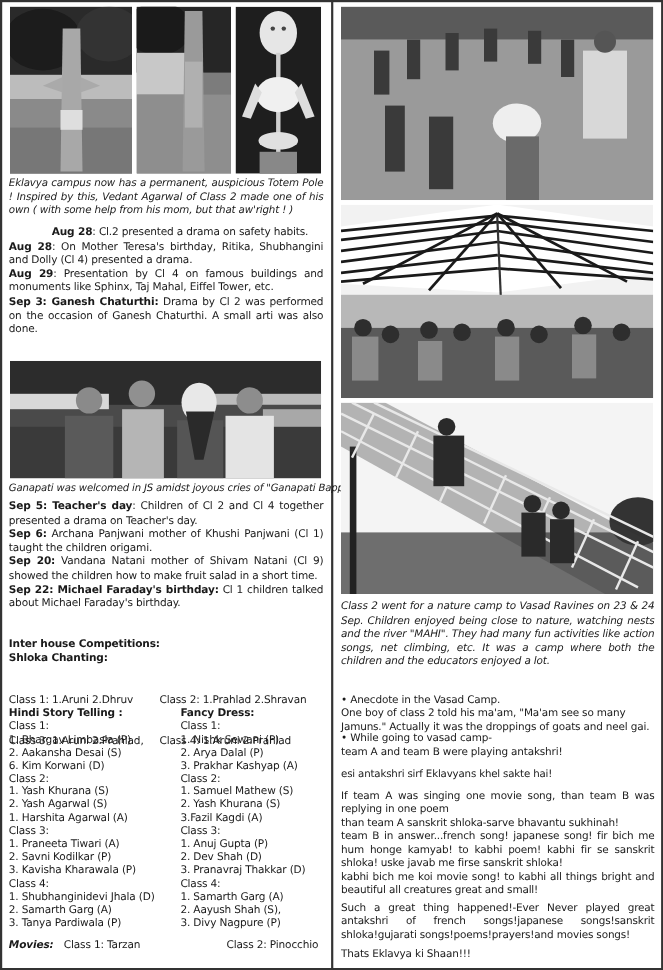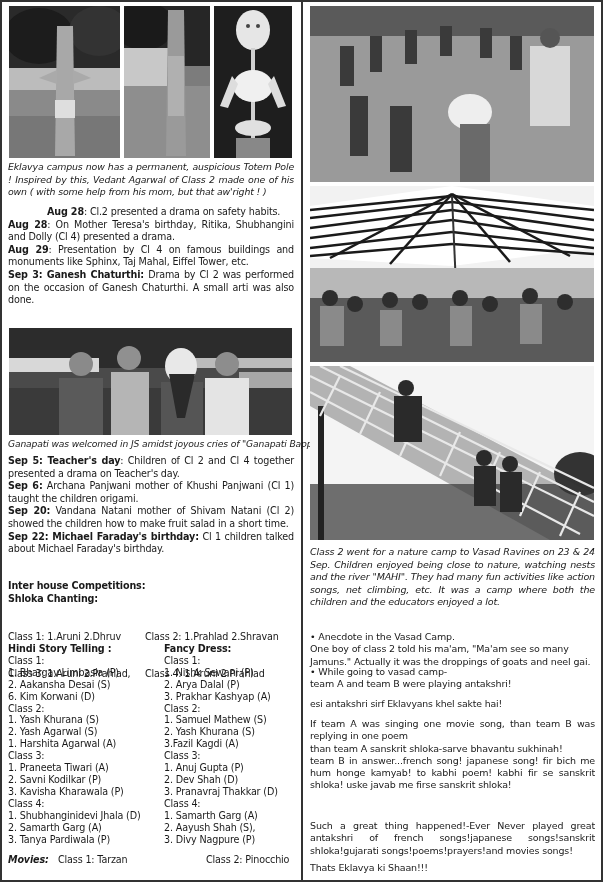--- a/index.html
+++ b/index.html
@@ -103,21 +103,21 @@
       <circle cx="218" cy="36" r="12" fill="#8d8d8d"></circle>
       <rect x="196" y="50" width="44" height="57" fill="#e4e4e4"></rect>
     </svg>
   </div>
 
   <div class="text it" style="left:0; top:438px; width:290px; font-size:9.2px; line-height:12px; white-space:nowrap;">Ganapati was welcomed in JS amidst joyous cries of "Ganapati Bappa.."</div>
 
   <div class="text justify" style="left:0; top:455px; width:286px; font-size:9.6px; line-height:12.6px;">
     <p class="para"><span class="b">Sep 5: Teacher's day</span><span>: Children of Cl 2 and Cl 4 together presented a drama on Teacher's day.</span></p>
     <p class="para"><span class="b">Sep 6:</span><span> Archana Panjwani mother of Khushi Panjwani (Cl 1) taught the children origami.</span></p>
-    <p class="para"><span class="b">Sep 20:</span><span> Vandana Natani mother of Shivam Natani (Cl 2) showed the children how to make fruit salad in a short time.</span></p>
+    <p class="para"><span class="b">Sep 20:</span><span> Vandana Natani mother of Shivam Natani (Cl 9) showed the children how to make fruit salad in a short time.</span></p>
     <p class="para"><span class="b">Sep 22: Michael Faraday's birthday:</span><span> Cl 1 children talked about Michael Faraday's birthday.</span></p>
   </div>
 
   <div class="text b" style="left:0; top:580px; width:286px;">Inter house Competitions:</div>
   <div class="text b" style="left:0; top:593px; width:286px;">Shloka Chanting:</div>
   <div class="text" style="left:0; top:606px; width:290px; white-space:pre;">
     <div class="inline-row">
         <span style="width:137px;">Class 1:  1.Aruni  2.Dhruv</span>
         <span>Class 2: 1.Prahlad  2.Shravan</span>
       </div>
@@ -286,18 +286,19 @@
     <div>• While going to vasad camp-</div>
     <div>team A and team B were playing antakshri!</div>
   </div>
 
   <div class="text" style="left:0; top:698px; width:285px; font-size:9.3px; line-height:12.3px;">esi antakshri sirf Eklavyans khel sakte hai!</div>
 
   <div class="text justify" style="left:0; top:718px; width:285px; font-size:9.5px; line-height:12.3px;">
     <div>If team A was singing one movie song, than team B was replying in one poem</div>
     <div>than team A sanskrit shloka-sarve bhavantu sukhinah!</div>
     <div>team B in answer...french song! japanese song! fir bich me hum honge kamyab! to kabhi poem! kabhi fir se sanskrit shloka! uske javab me firse sanskrit shloka!</div>
+    <div>kabhi bich me koi movie song! to kabhi all things bright and beautiful all creatures great and small!</div>
   </div>
 
   <div class="text justify" style="left:0; top:820px; width:285px; font-size:9.5px; line-height:12.3px;">Such a great thing happened!-Ever Never played great antakshri of french songs!japanese songs!sanskrit shloka!gujarati songs!poems!prayers!and movies songs!</div>
 
   <div class="text" style="left:0; top:862px; width:285px; font-size:9.5px; line-height:12.3px;">Thats Eklavya ki Shaan!!!</div>
 </div>
 
 </body></html>

